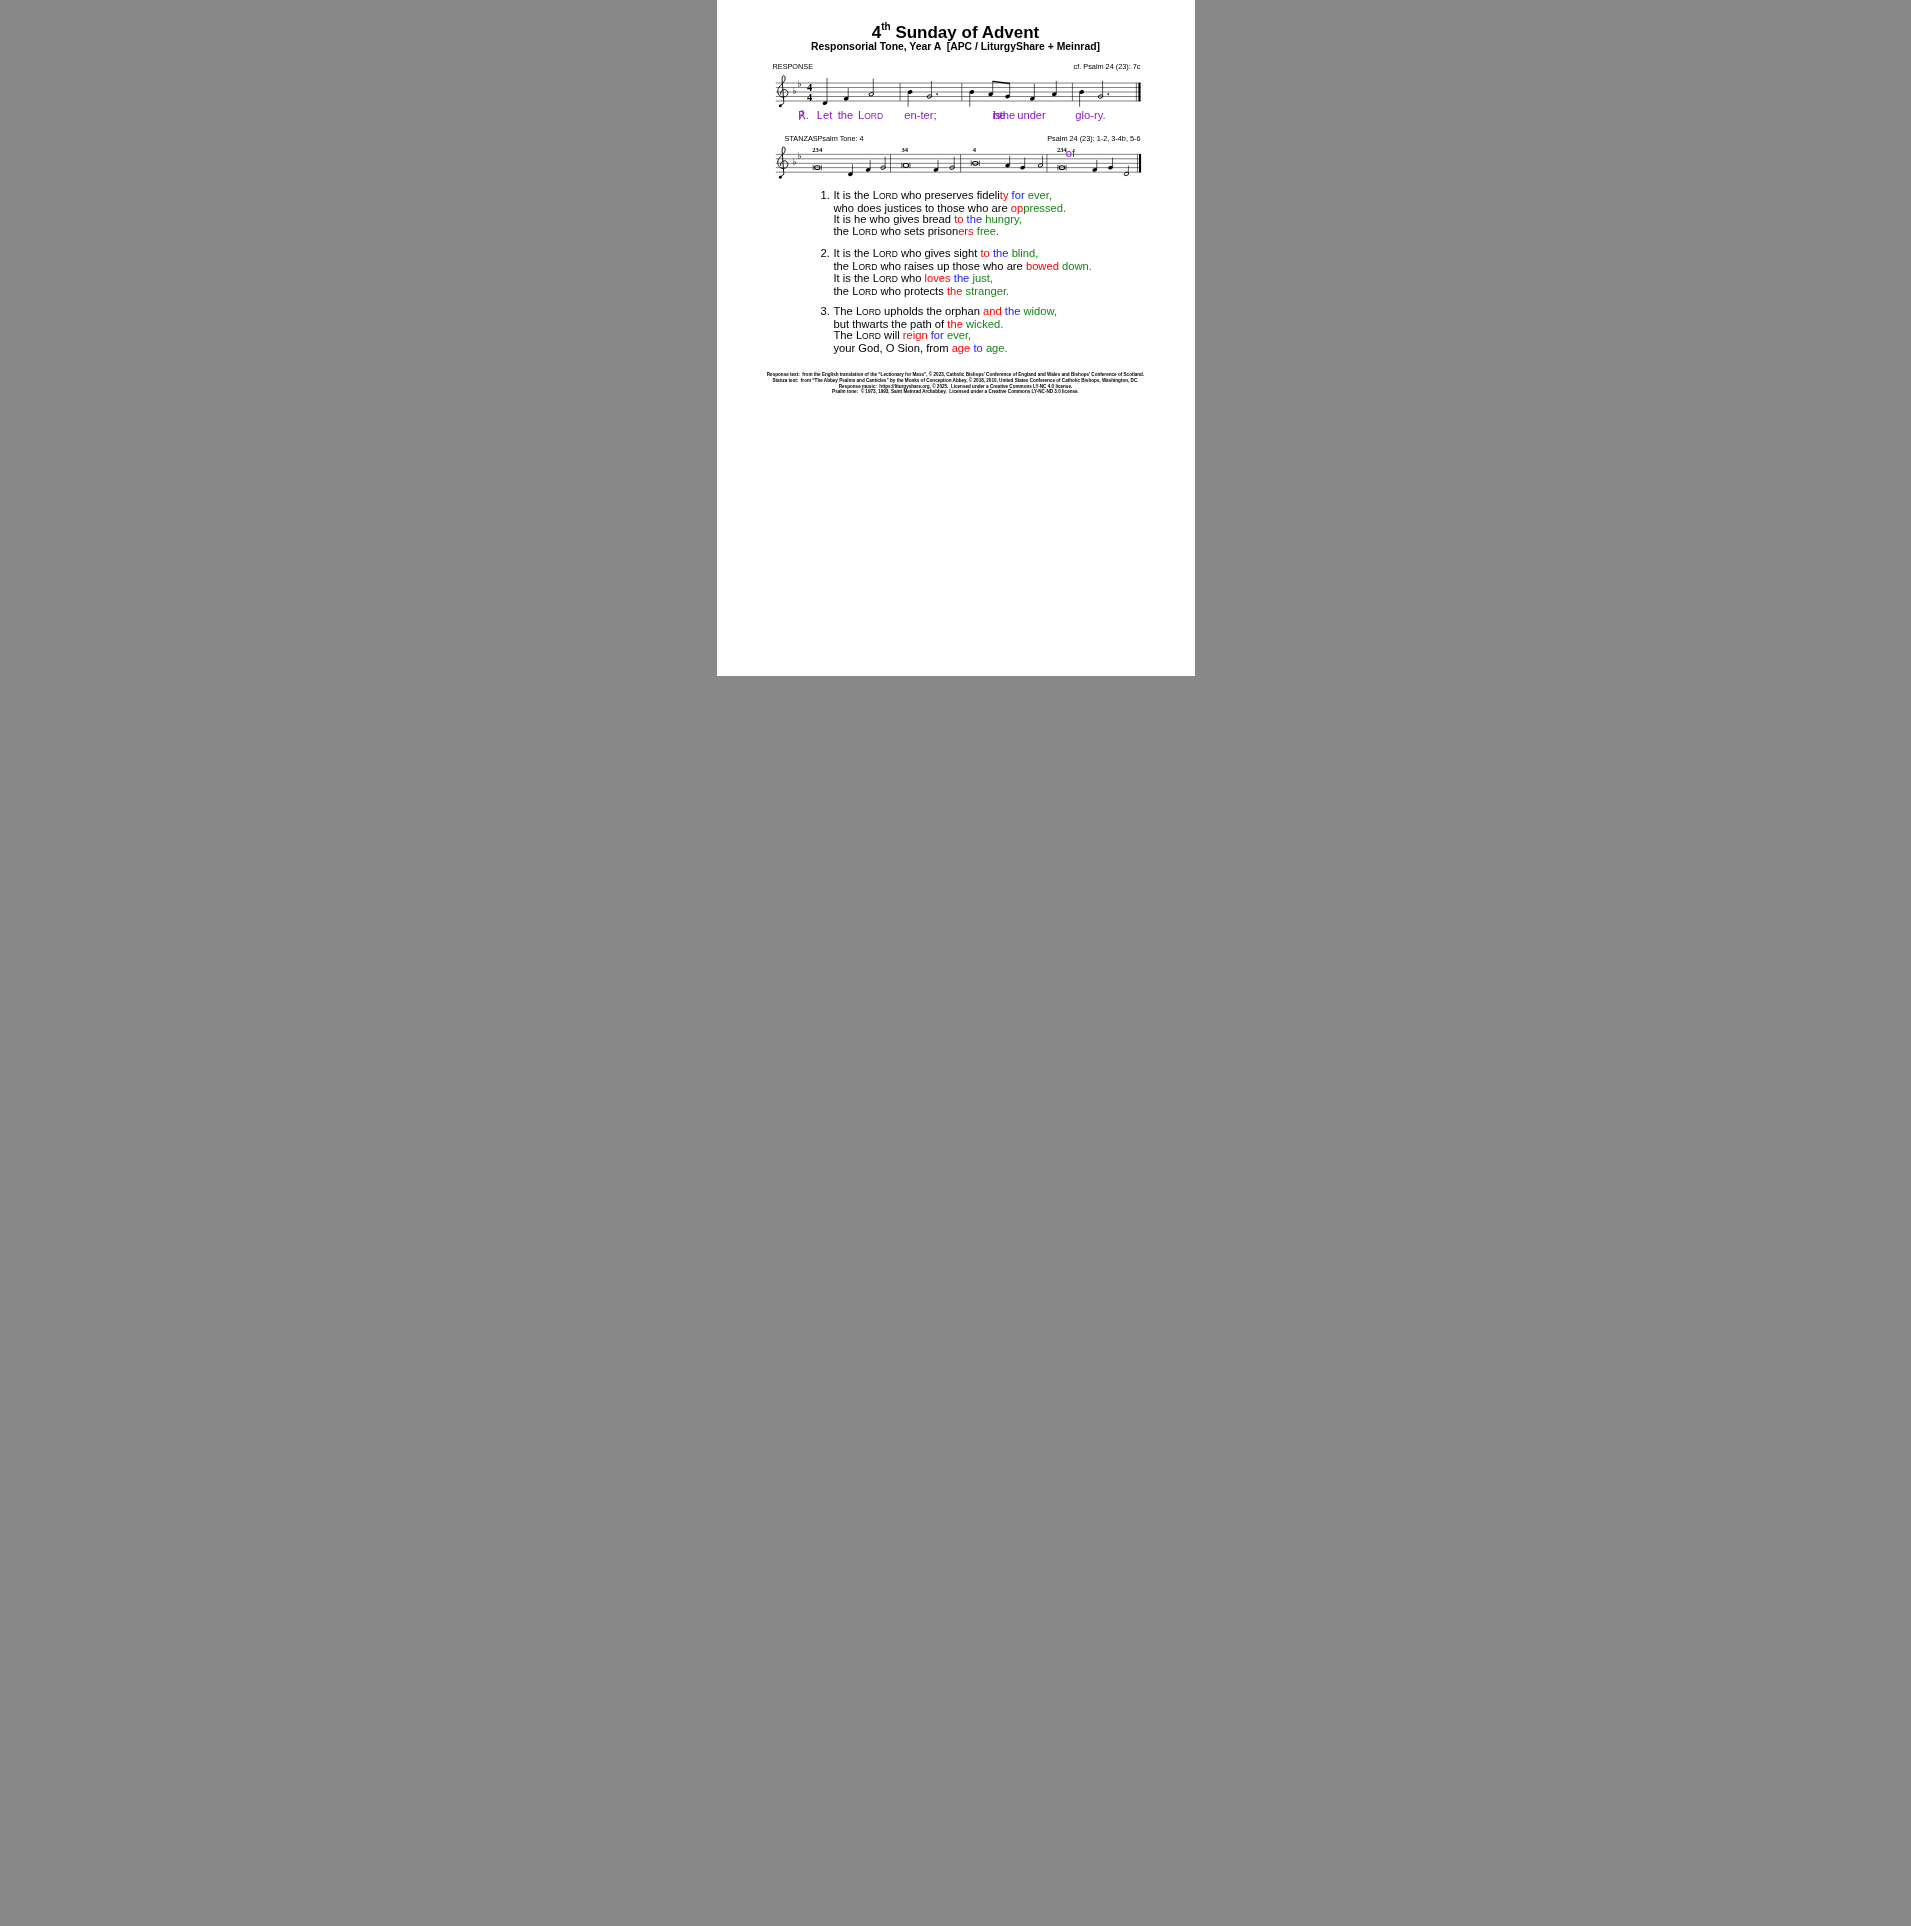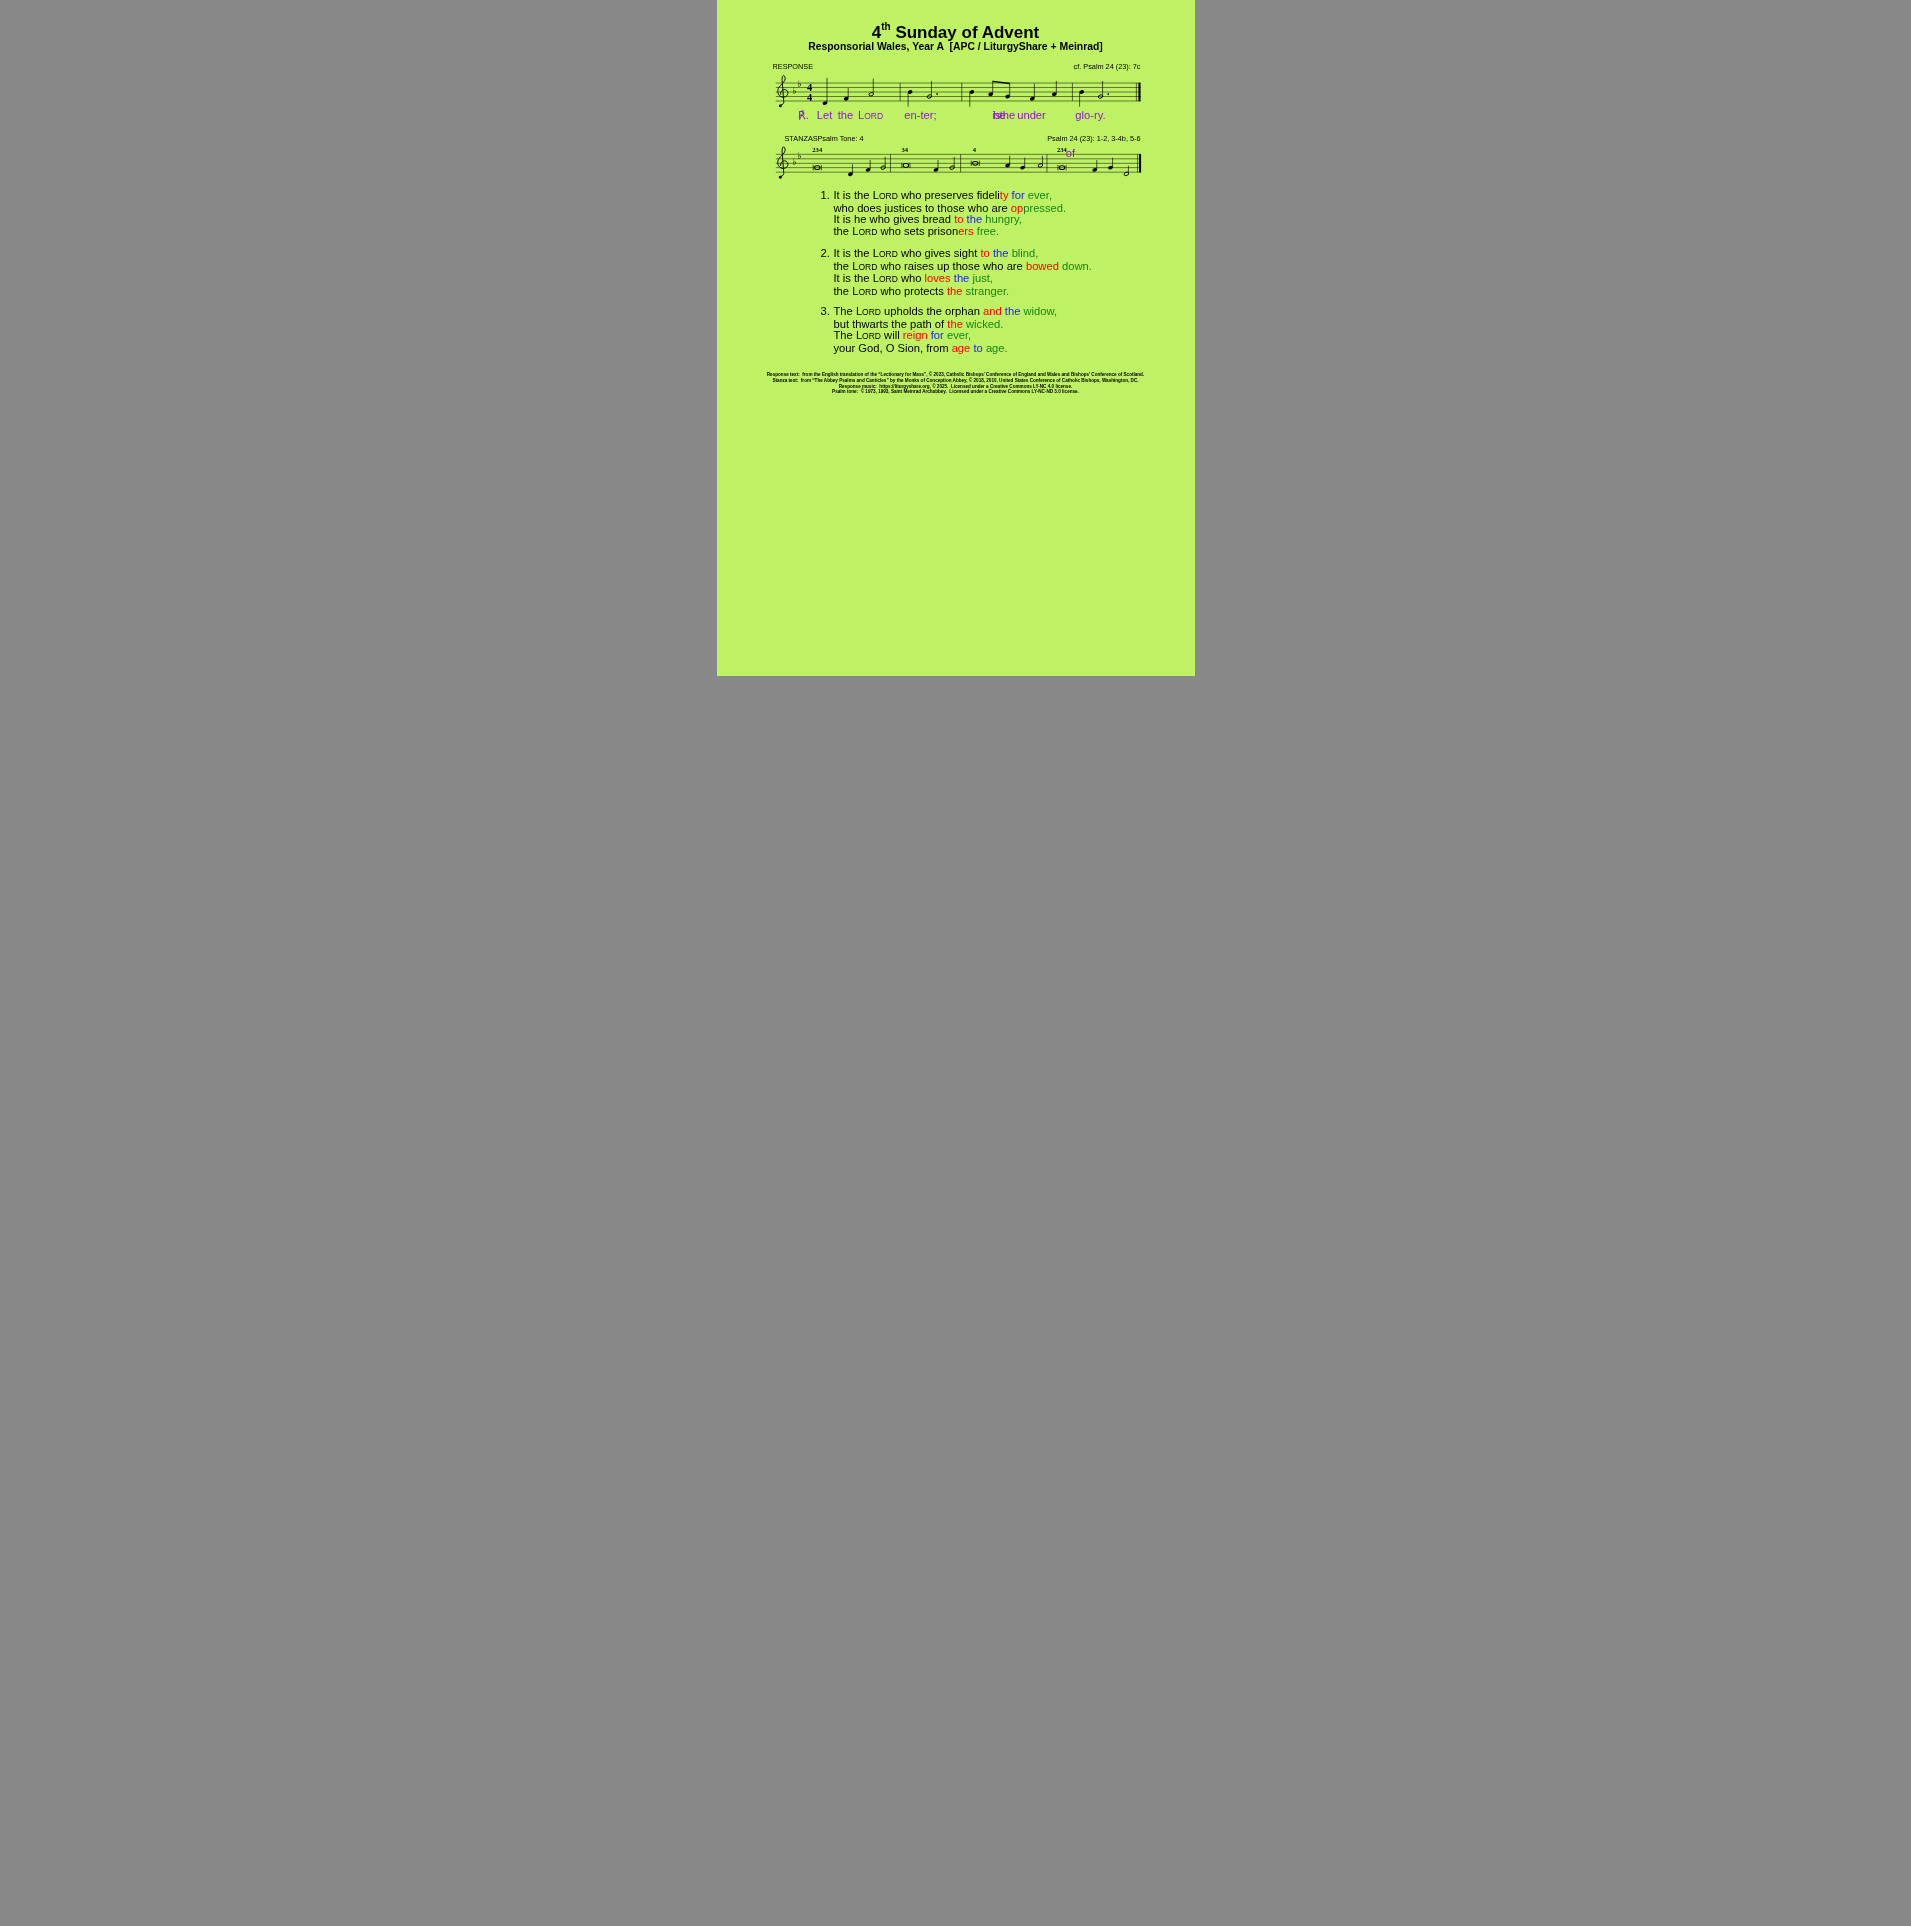--- a/index.html
+++ b/index.html
@@ -1,18 +1,18 @@
 <!DOCTYPE html>
 <html style="font-size:6.2px"><head>
 <meta charset="utf-8">
 <style>
   html,body{margin:0;padding:0;background:#888;}
   .page{
     position:relative; width:478px; height:676px; margin:0 auto;
-    background:#bef264; overflow:hidden;
+    background:#ffffff; overflow:hidden;
     font-family:"Liberation Sans",sans-serif; color:#000;
   }
   .title{
     position:absolute; top:19px; left:0; width:478px; text-align:center;
     font-size:17px; font-weight:bold; line-height:18.5px;
   }
   .title sup{font-size:10px; position:relative; top:-0.8px; vertical-align:super;}
   .subtitle{
     position:absolute; top:41px; left:0; width:478px; text-align:center;
     font-size:10.4px; font-weight:bold; white-space:pre-wrap;
@@ -45,21 +45,21 @@
   }
   .footer .fl{white-space:pre-wrap;}
 </style>
 </head>
 <body>
 
 <div class="page">
 
   <div class="title"><span>4</span><sup>th</sup><span> Sunday of Advent</span></div>
 
-  <div class="subtitle">Responsorial Wales, Year A  [APC / LiturgyShare + Meinrad]</div>
+  <div class="subtitle">Responsorial Tone, Year A  [APC / LiturgyShare + Meinrad]</div>
 
   <div class="hdr hdr-response-label">RESPONSE</div>
   <div class="hdr hdr-response-ref">cf. Psalm 24 (23): 7c</div>
 
   <div class="hdr hdr-stanzas-label">STANZAS</div>
   <div class="hdr hdr-tone">Psalm Tone: 4</div>
   <div class="hdr hdr-stanzas-ref">Psalm 24 (23): 1-2, 3-4b, 5-6</div>
 
   <svg id="music" viewBox="0 0 1240 1754" xmlns="http://www.w3.org/2000/svg">
     <defs>

